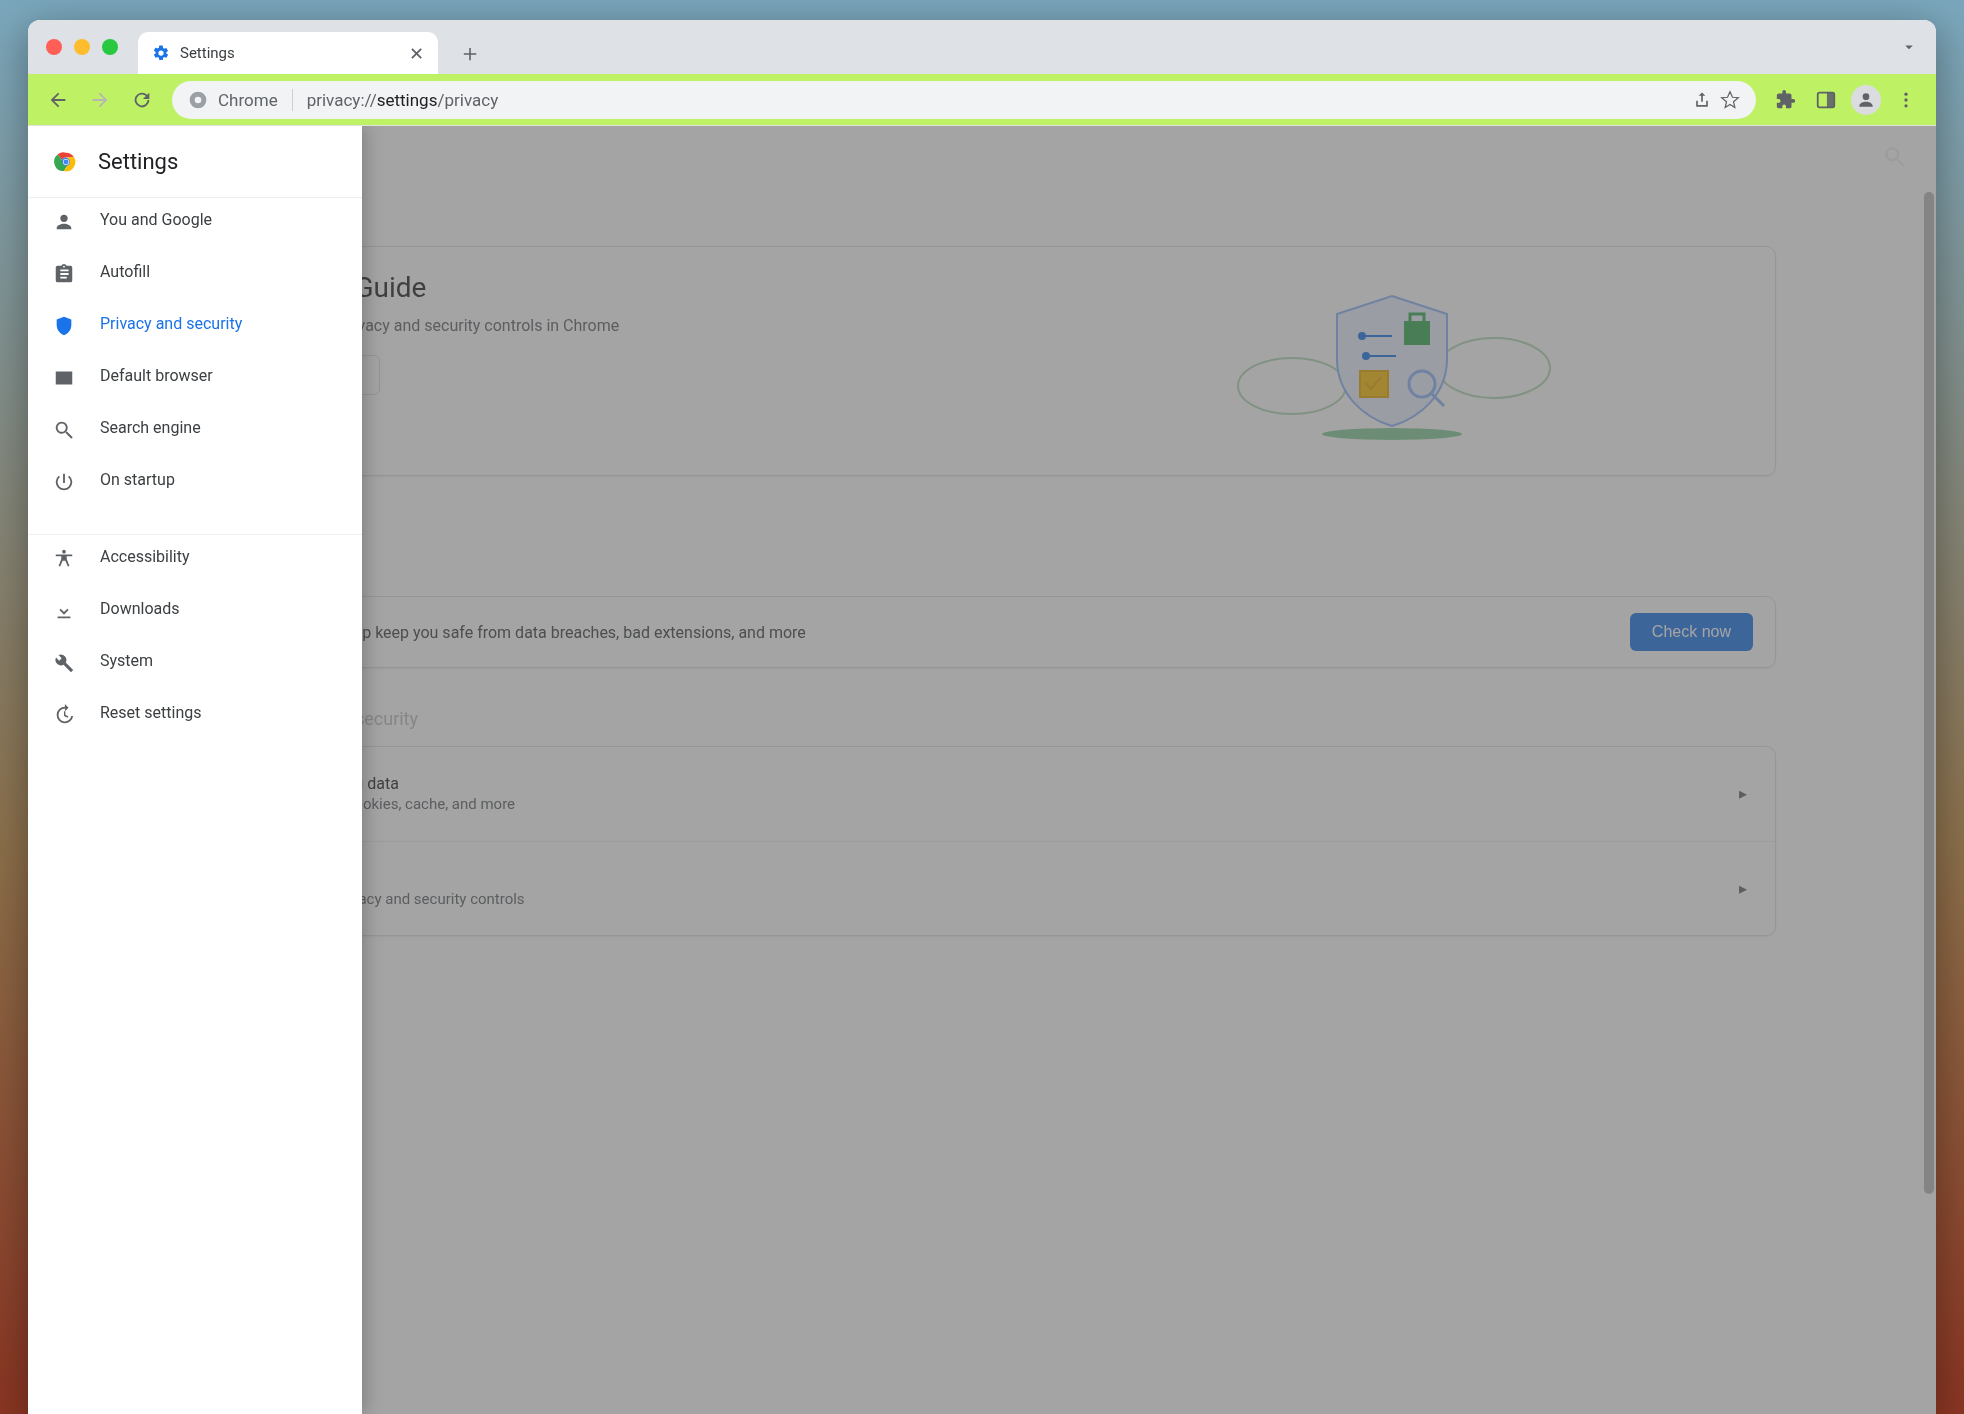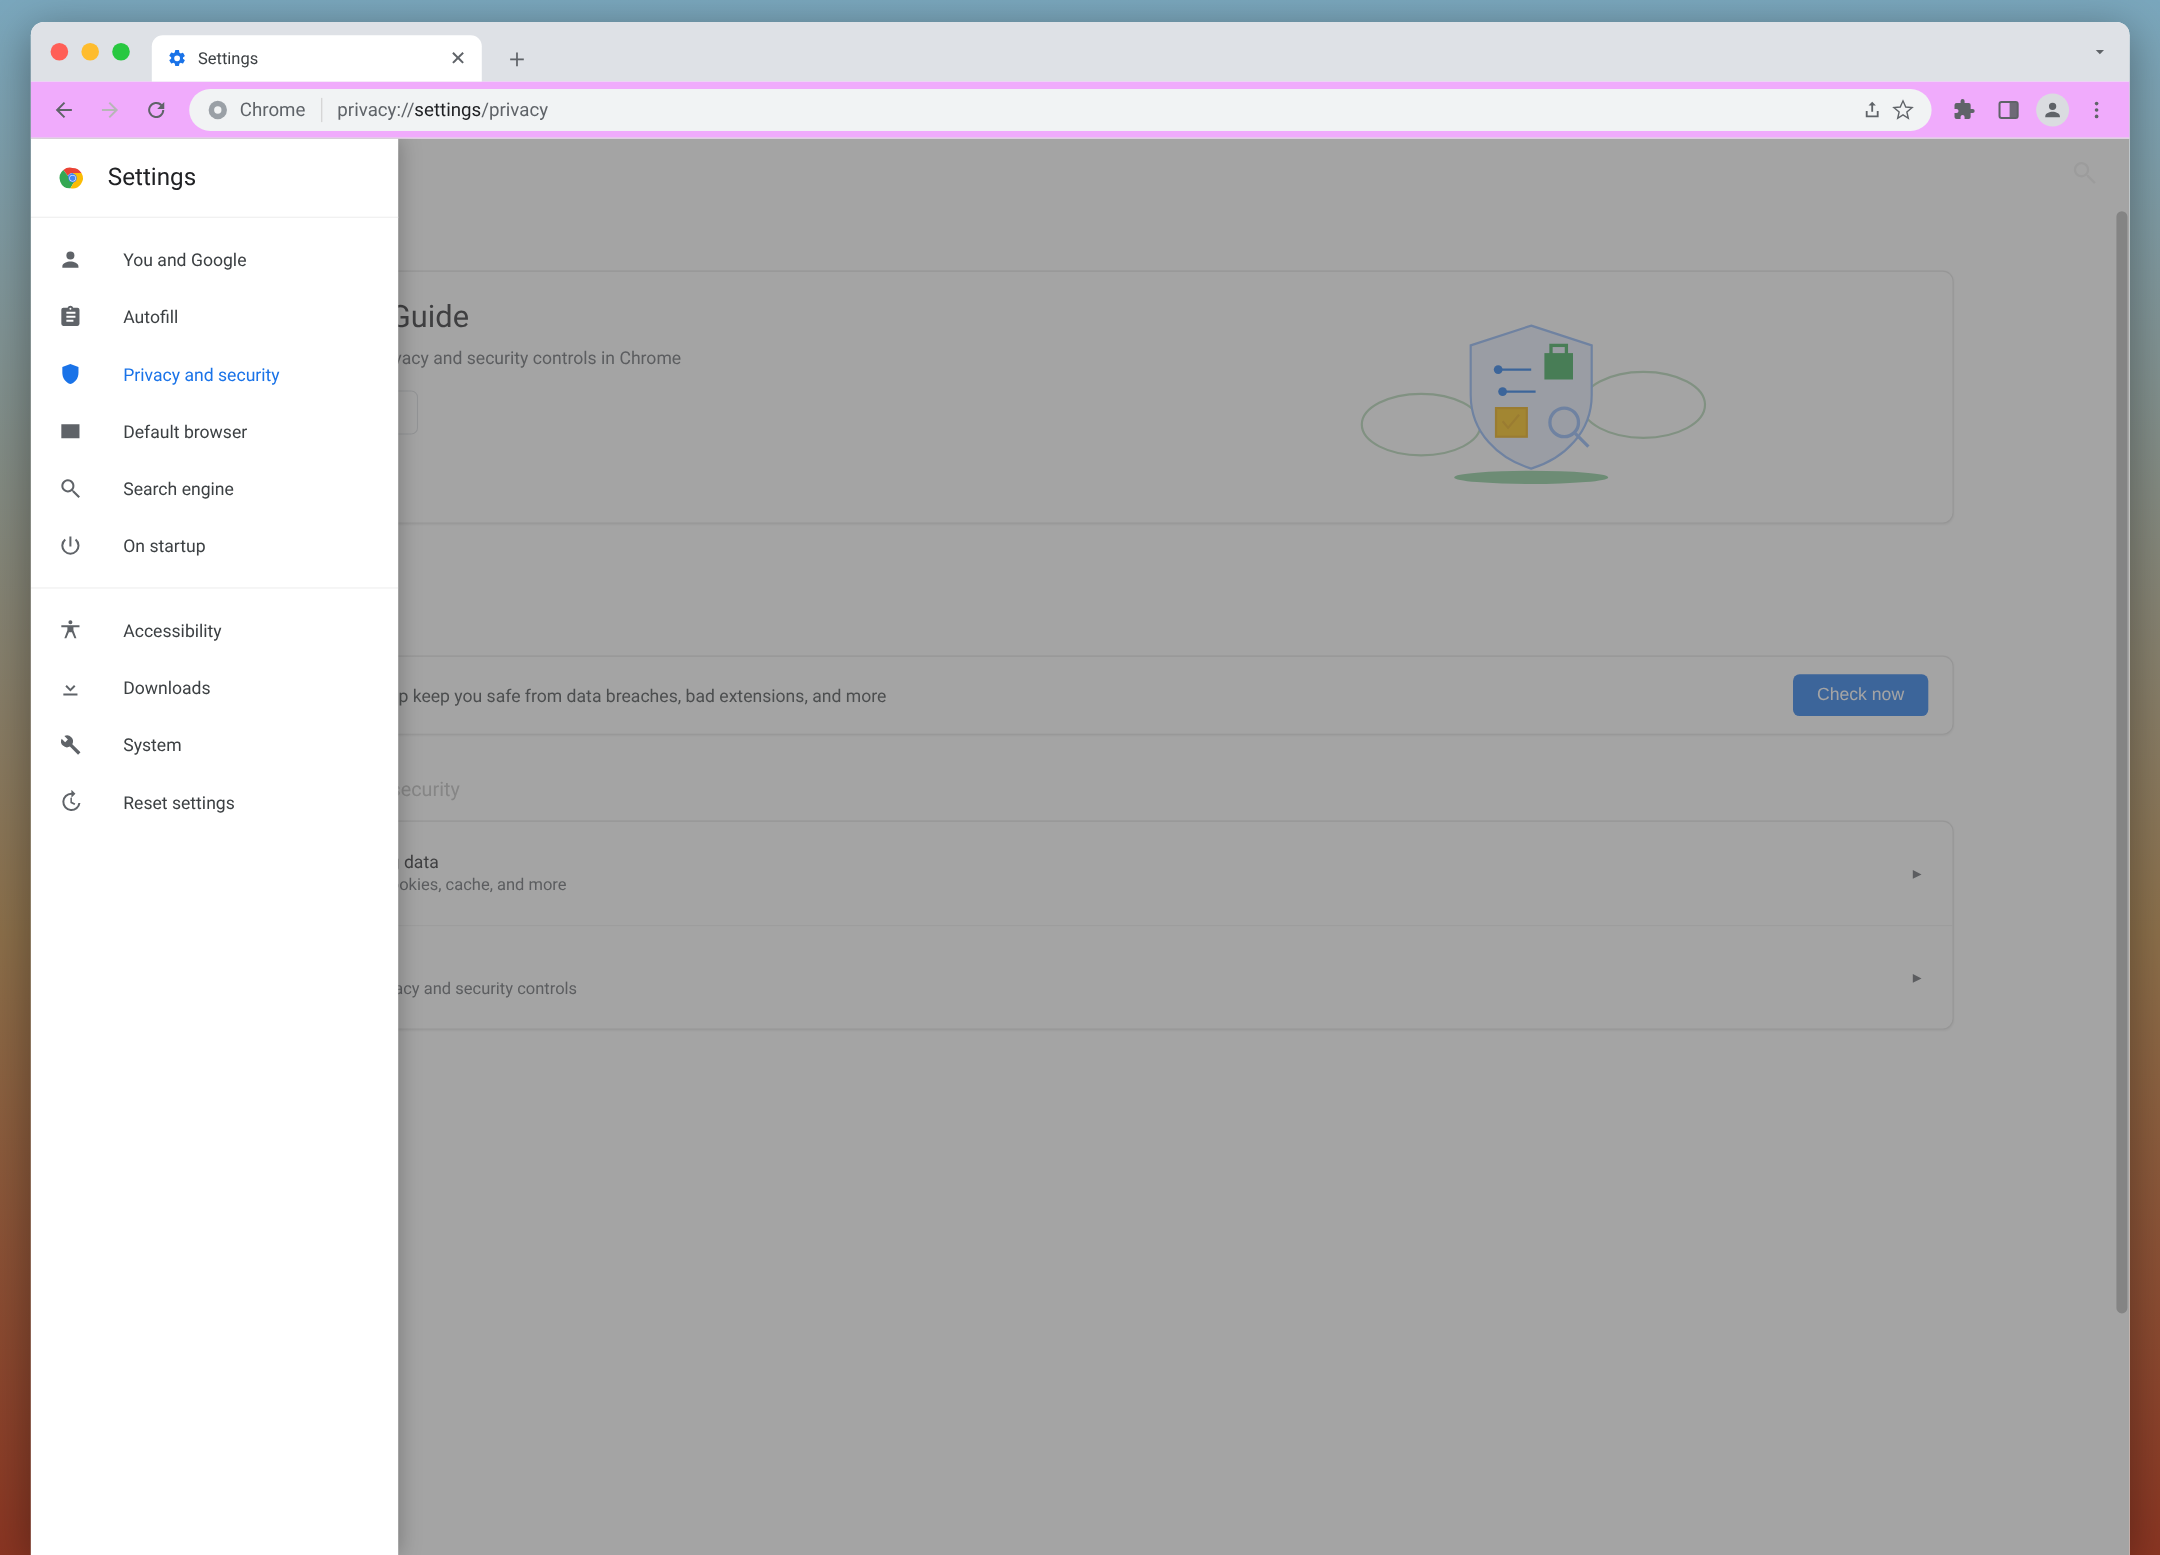--- a/index.html
+++ b/index.html
@@ -10,21 +10,21 @@
   .traffic .dot{width:16px;height:16px;border-radius:50%;}
   .dot.red{background:#ff5f57;}
   .dot.yellow{background:#febc2e;}
   .dot.green{background:#28c840;}
   .tab { background:#fff; height:42px; border-radius:10px 10px 0 0; display:flex; align-items:center; padding:0 14px 0 14px; gap:10px; min-width:300px; margin-top:12px;}
   .tab .tab-icon { width:18px; height:18px; display:flex; align-items:center; justify-content:center;}
   .tab .tab-title { font-size:15px; color:#3c4043; flex:1;}
   .tab .tab-close { font-size:18px; color:#5f6368; cursor:pointer;}
   .new-tab { margin-left:16px; margin-top:12px; width:32px; height:32px; display:flex; align-items:center; justify-content:center; font-size:24px; color:#5f6368; cursor:pointer;}
   .tab-dropdown { position:absolute; right:18px; top:18px; cursor:pointer; color:#5f6368;}
-  .toolbar { height:52px; background:#f0abfc; border-bottom:1px solid #e0e0e0; display:flex; align-items:center; padding:0 12px; gap:6px; }
+  .toolbar { height:52px; background:#bef264; border-bottom:1px solid #e0e0e0; display:flex; align-items:center; padding:0 12px; gap:6px; }
   .tb-btn { width:36px; height:36px; display:flex; align-items:center; justify-content:center; color:#5f6368; cursor:pointer; border-radius:50%;}
   .tb-btn.disabled { color:#b6b6b6; cursor:default;}
   .omnibox { flex:1; height:38px; background:#f1f3f4; border-radius:19px; display:flex; align-items:center; padding:0 16px; gap:10px; margin:0 6px;}
   .omni-left { display:flex; align-items:center; gap:10px; color:#5f6368;}
   .omni-chrome-label { font-size:17px; color:#5f6368;}
   .omni-sep { width:1px; height:22px; background:#cfcfcf; margin:0 4px;}
   .omni-url { font-size:17px; }
   .omni-url .dim { color:#5f6368;}
   .omni-url .strong { color:#202124;}
   .omni-right { margin-left:auto; display:flex; align-items:center; gap:8px; color:#5f6368;}
@@ -52,21 +52,21 @@
   .row .rowtxt { flex:1;}
   .row .rowtxt .t1 { font-size:16px; color:#202124;}
   .row .rowtxt .t2 { font-size:15px; color:#5f6368; margin-top:2px;}
   .row .chev { color:#5f6368;}
   .scrollbar { position:absolute; right:2px; top:66px; width:10px; bottom:220px; background:#b9b9b9; border-radius:5px;}
   .sidebar { position:absolute; left:0; top:0; width:334px; bottom:0; background:#fff; box-shadow: 2px 0 18px rgba(0,0,0,0.25); display:flex; flex-direction:column; z-index:10;}
   .sb-header { height:72px; display:flex; align-items:center; padding:0 24px; gap:18px; border-bottom:1px solid #eee;}
   .sb-header .logo { width:28px; height:28px;}
   .sb-header .sb-title { font-size:22px; color:#202124;}
   .sb-list { flex:1; padding:12px 0; overflow:auto;}
-  .sb-item { height:52px; display:flex; align-items:center; padding:0 24px; gap:36px; cursor:pointer; color:#3c4043; font-size:16px;}
+  .sb-item { height:52px; display:flex; align-items:flex-start; padding:0 24px; gap:24px; cursor:pointer; color:#3c4043; font-size:16px;}
   .sb-item .sb-icon { width:24px; height:24px; display:flex; align-items:center; justify-content:center; color:#5f6368;}
   .sb-item.active { color:#1a73e8;}
   .sb-item.active .sb-icon { color:#1a73e8;}
   .sb-divider { height:1px; background:#eee; margin:12px 0;}
   .status-bar { position:absolute; left:0; bottom:0; height:28px; background:#e8e8e8; border:1px solid #ccc; padding:0 10px; display:flex; align-items:center; font-size:14px; color:#3c4043; border-radius:0 4px 0 0;}
   .status-bar .corner-icon { margin-left:10px; color:#7a7a7a;}
   svg { display:block;}
 </style>
 </head>
 <body>

